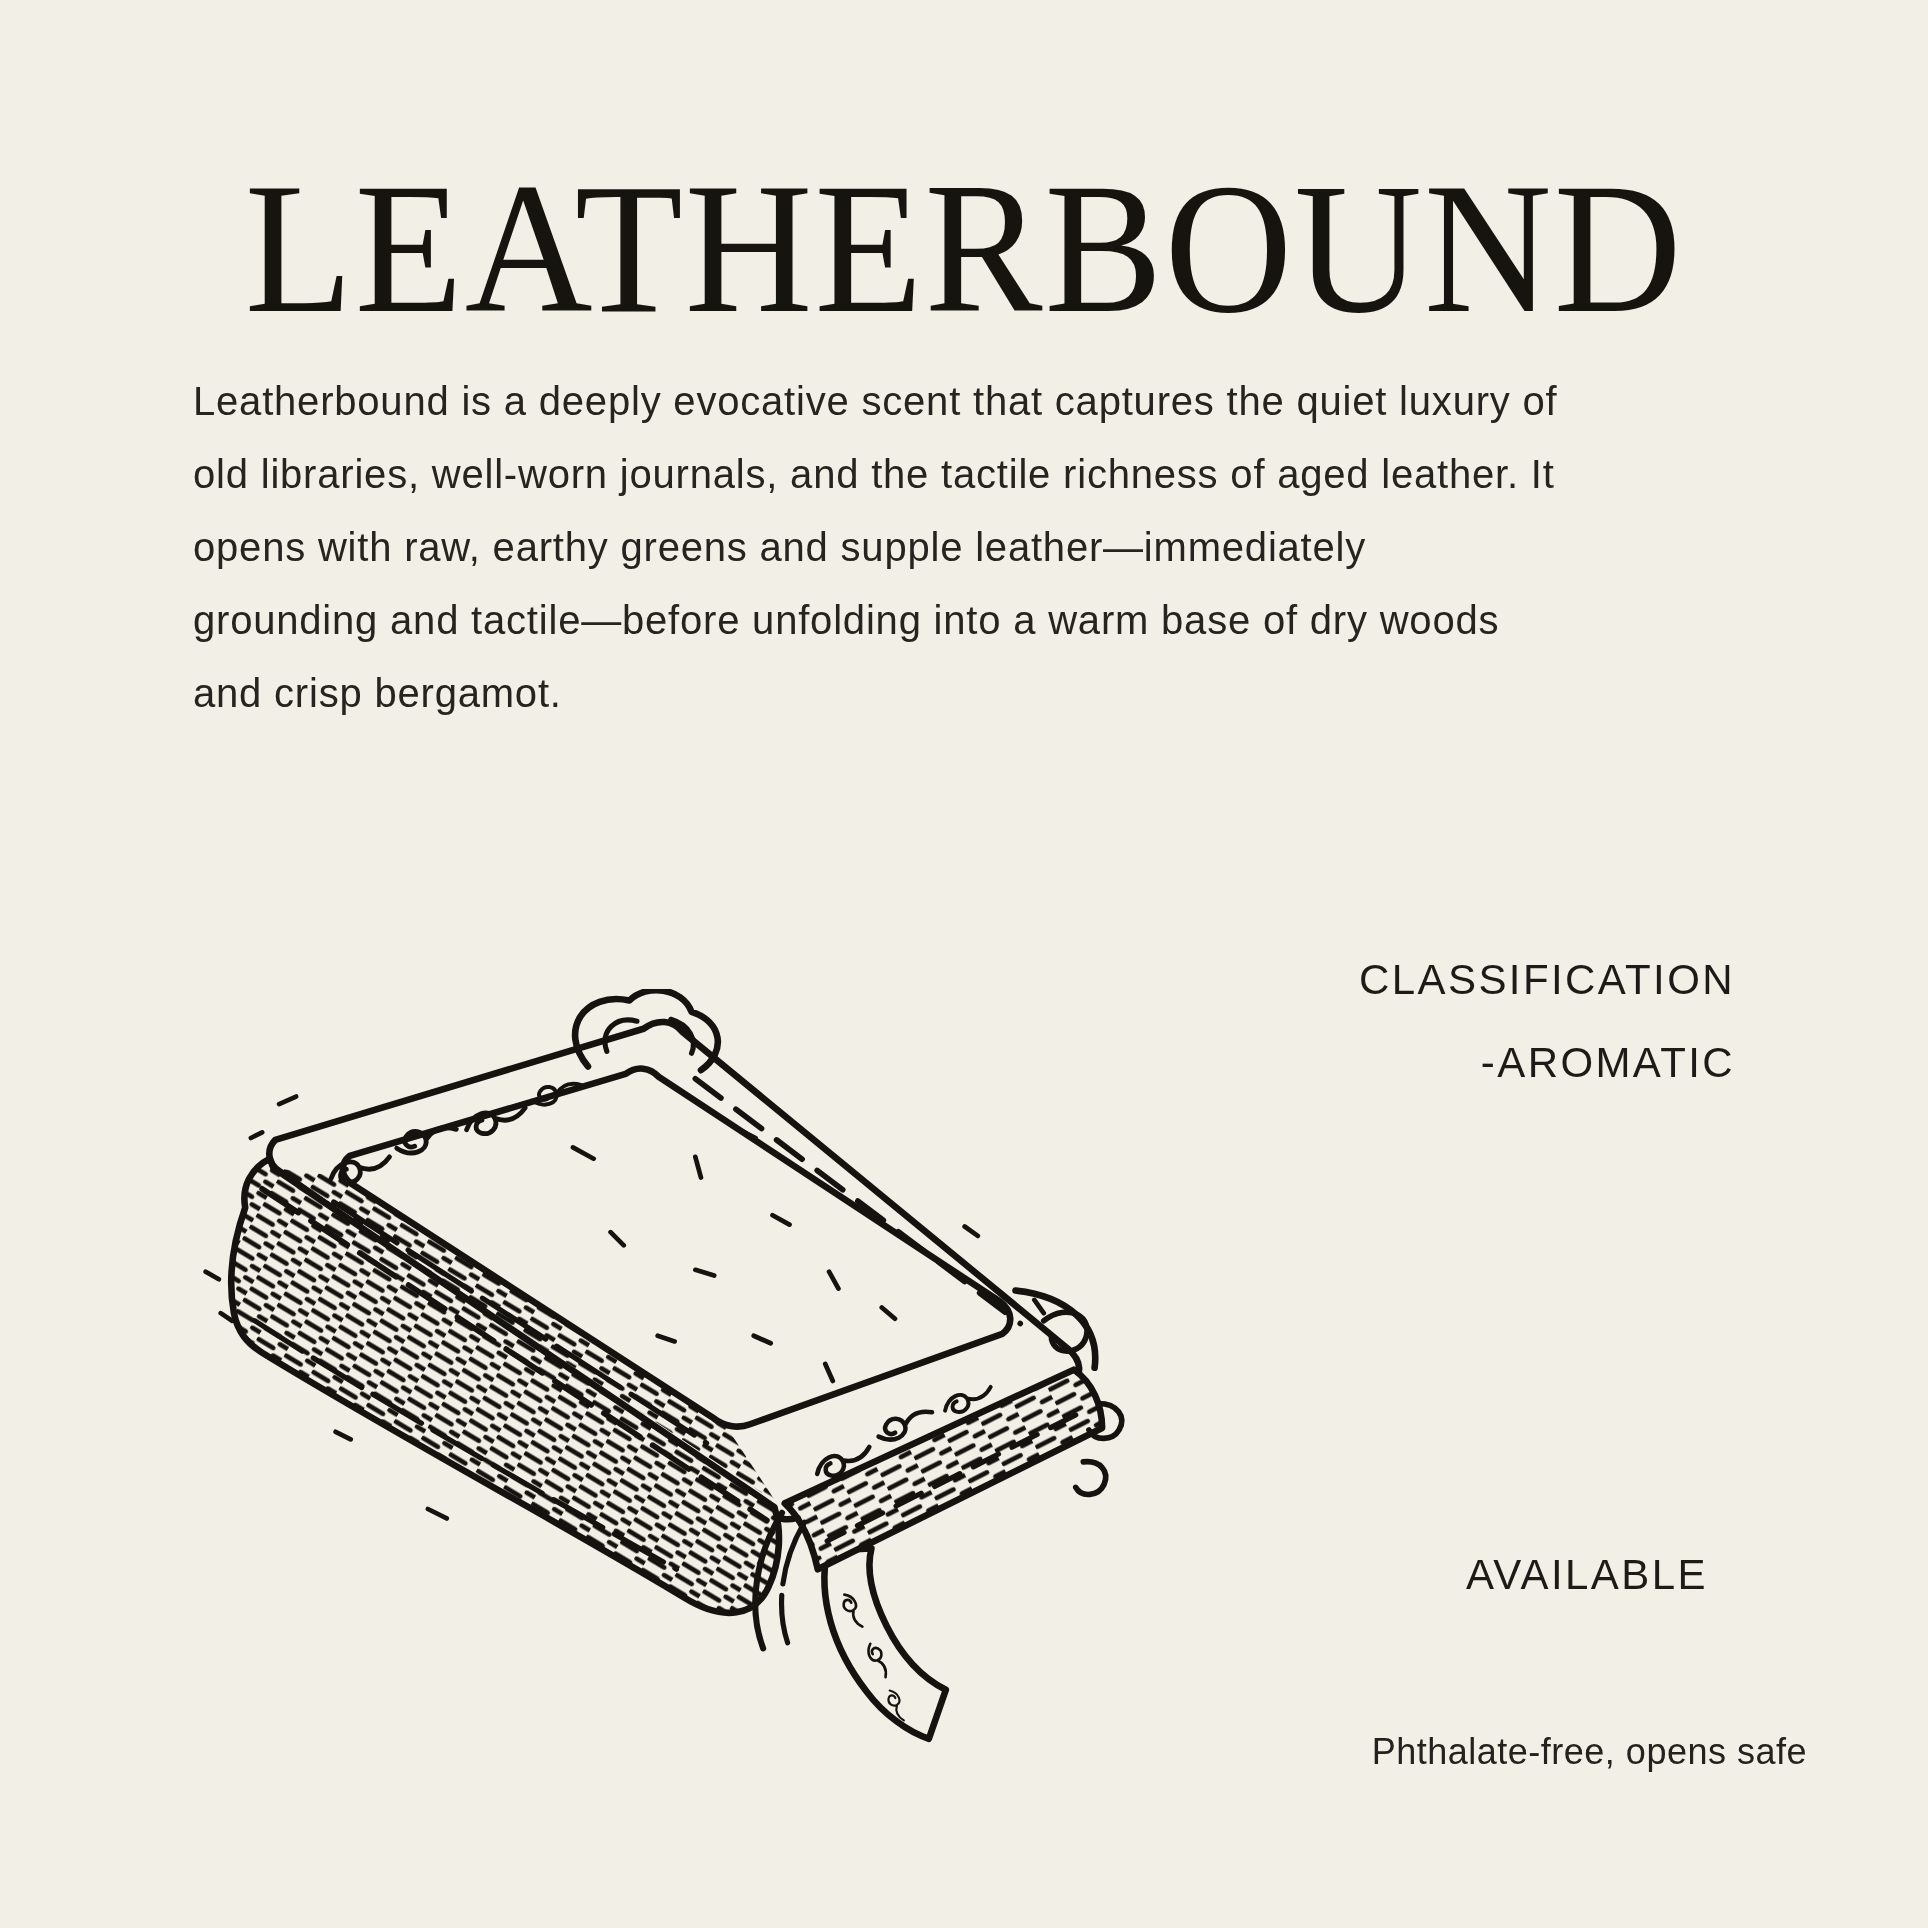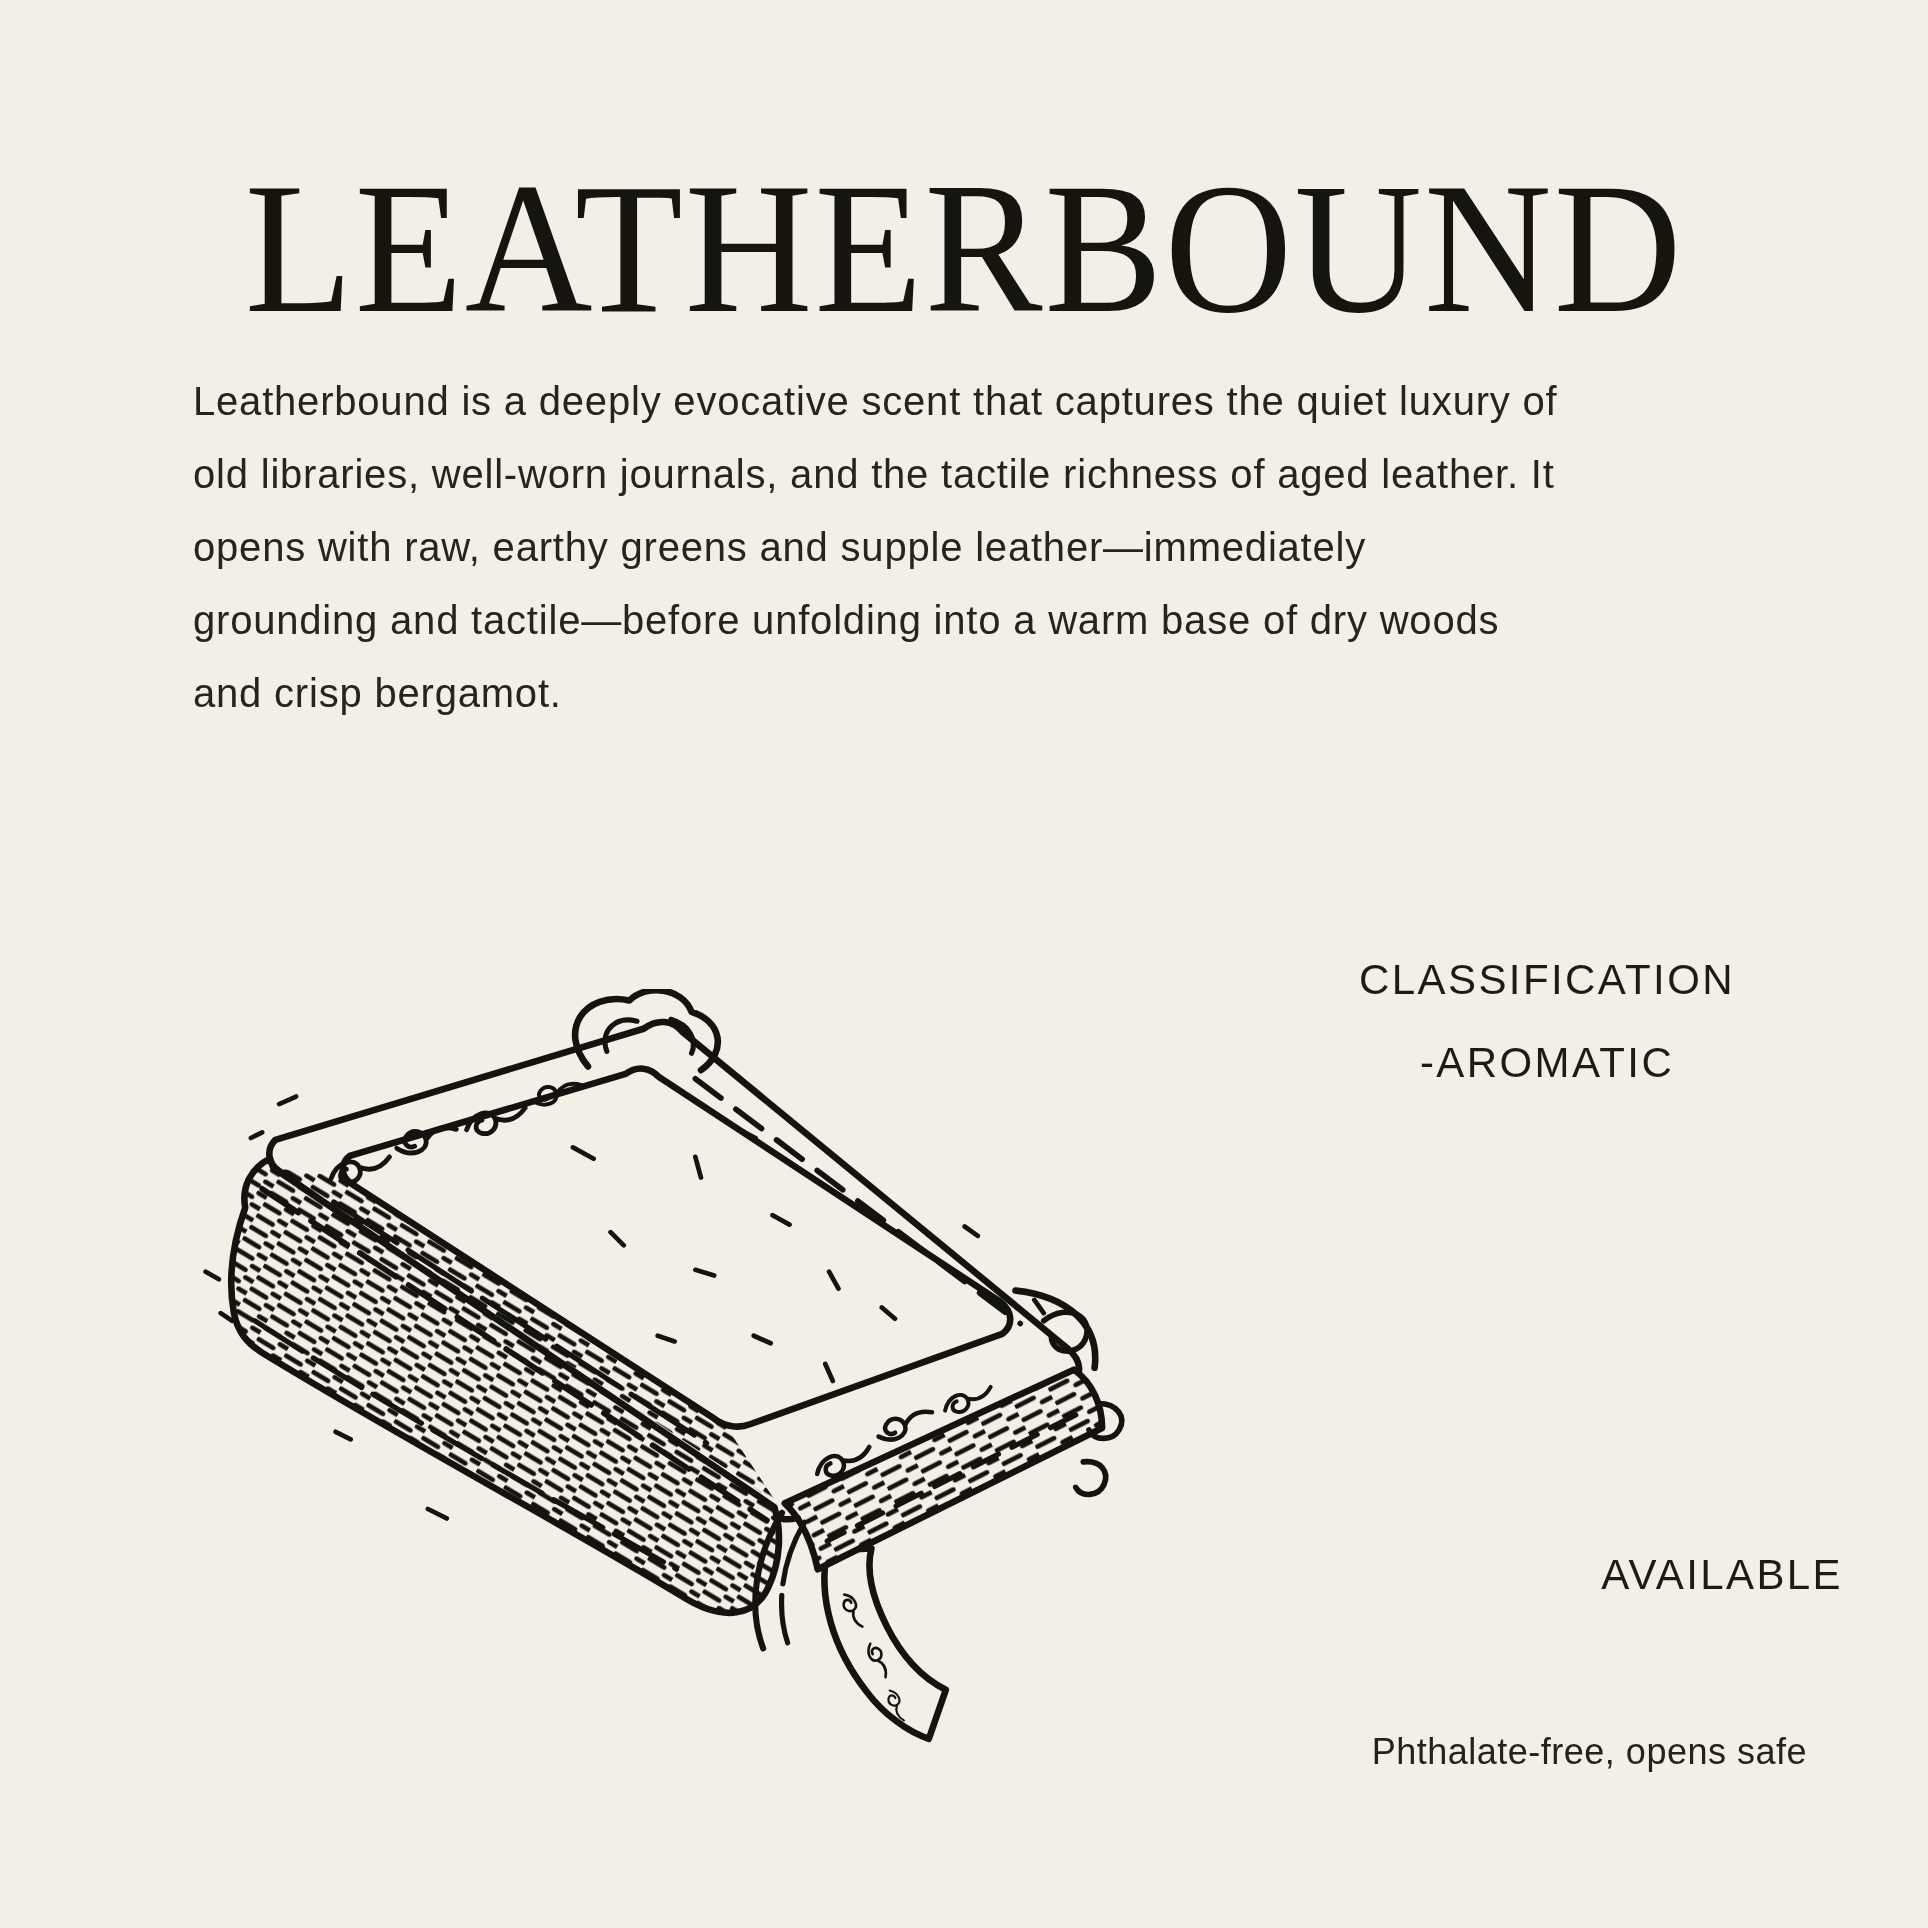--- a/index.html
+++ b/index.html
@@ -17,26 +17,26 @@
     font-weight:400;font-size:177px;line-height:1;letter-spacing:1.9px;
     color:#16140f;transform:scaleY(1.05);transform-origin:50% 0;
   }
   .desc{
     position:absolute;top:365px;left:193px;width:1657px;margin:0;
     font-size:40px;line-height:73px;letter-spacing:0.8px;
     white-space:pre-line;color:#26241f;
   }
   .classification{
     position:absolute;top:938px;right:193px;
-    text-align:center;font-size:42px;line-height:83px;letter-spacing:2.4px;
+    text-align:right;font-size:42px;line-height:83px;letter-spacing:2.4px;
     color:#1d1b17;
   }
   .availability{
     position:absolute;top:1533px;right:85px;width:377px;
-    text-align:right;font-size:42px;line-height:83px;letter-spacing:2.4px;
+    text-align:left;font-size:42px;line-height:83px;letter-spacing:2.4px;
     color:#1d1b17;
   }
   .footnote{
     position:absolute;top:1731px;right:121px;
     font-size:36px;letter-spacing:0.5px;color:#24221e;
   }
   svg.book{position:absolute;left:168px;top:989px;width:1017px;height:782px}
 </style>
 </head>
 <body>

